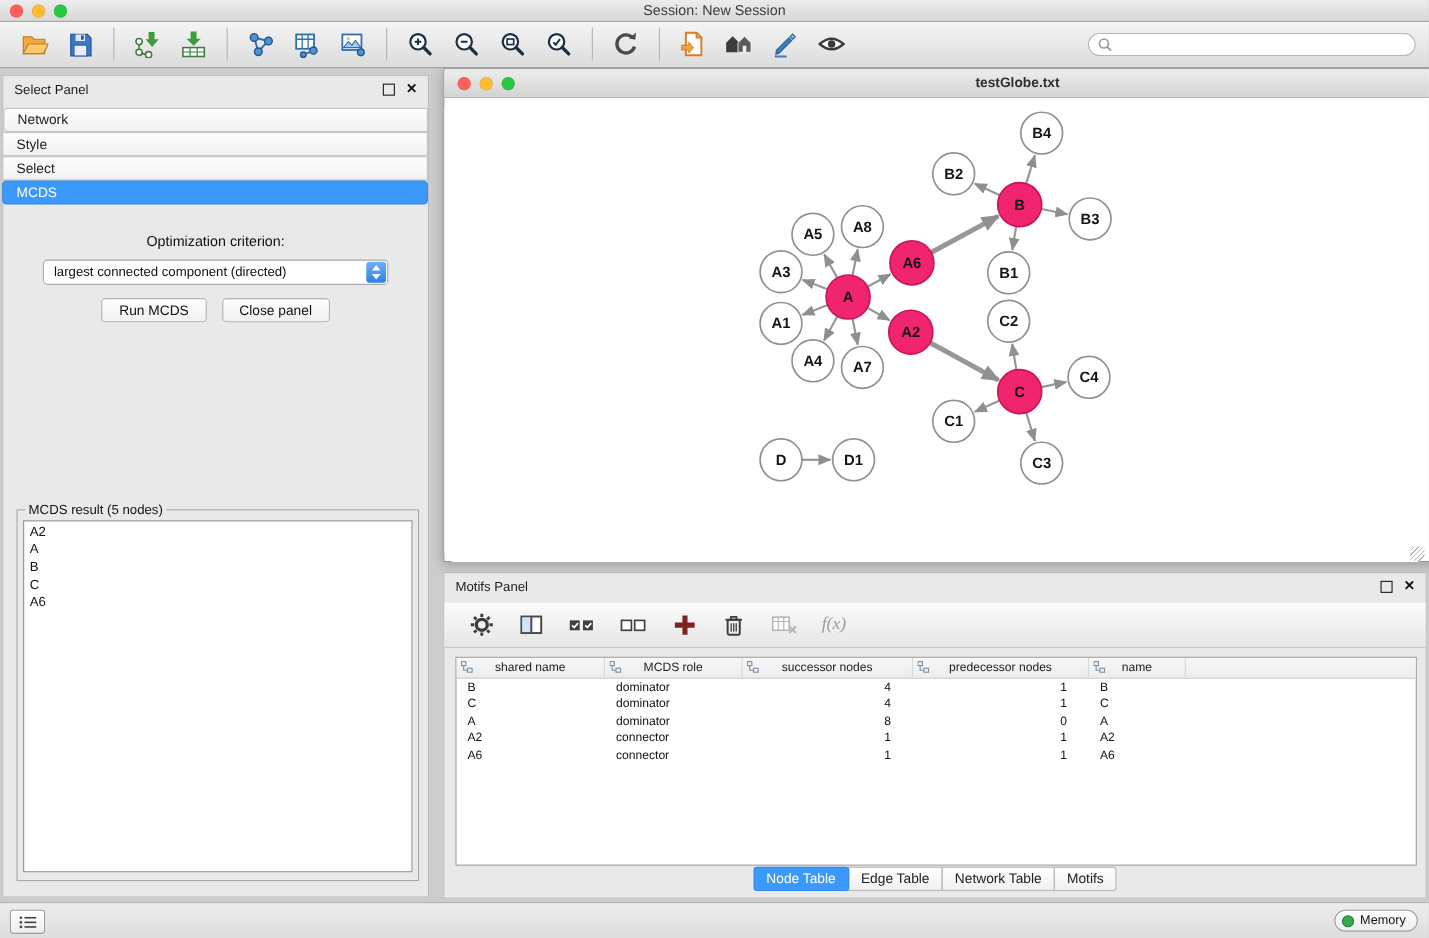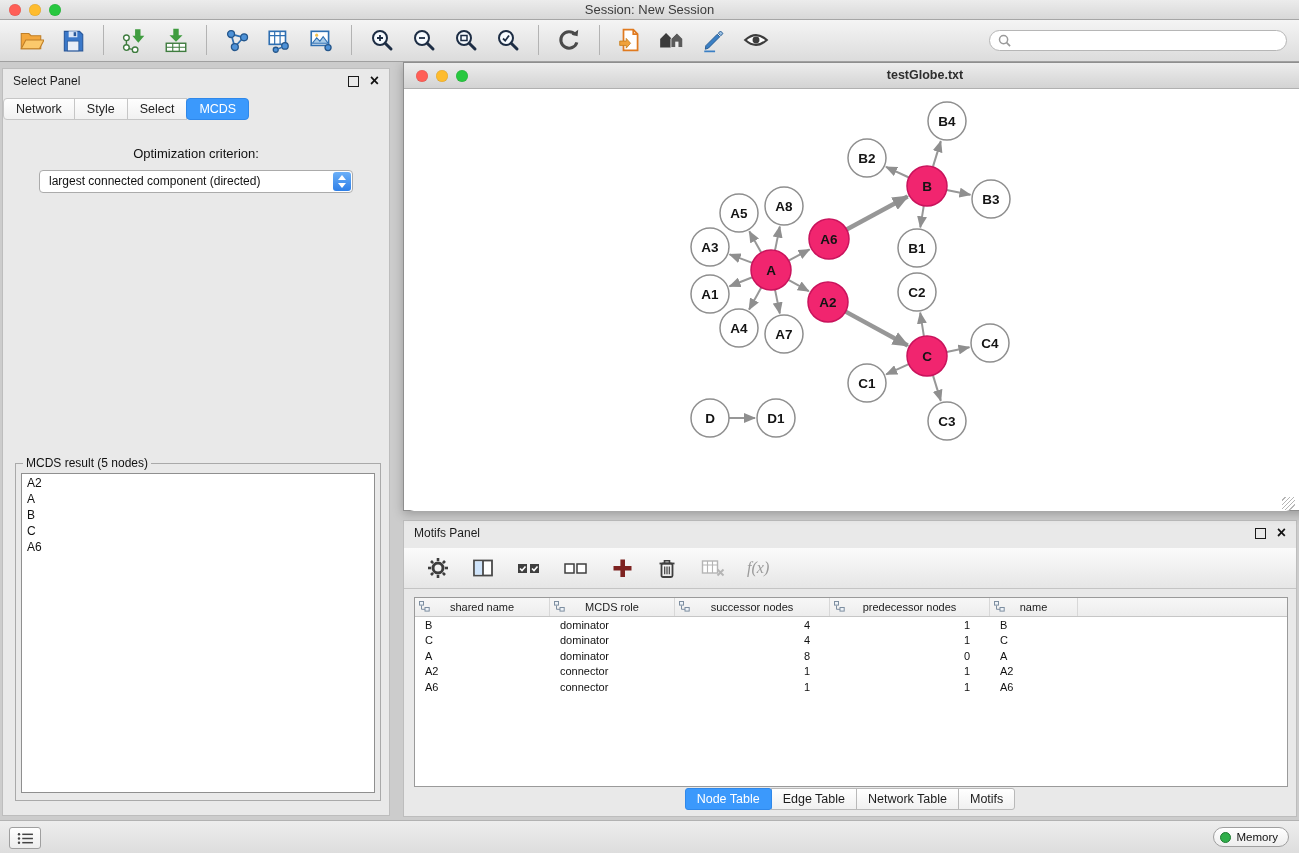--- a/index.html
+++ b/index.html
@@ -28,21 +28,21 @@
   .search-box input{border:none;outline:none;flex:1;font-size:12px;font-family:inherit;
     background:transparent;color:#333;}
 
   
   .control-panel{position:absolute;left:2px;top:68px;width:388px;height:748px;
     background:#e9e9e9;border:1px solid #bdbdbd;box-sizing:border-box;}
   .panel-header{height:24px;display:flex;align-items:center;padding:0 10px;font-size:12px;color:#1c1c1c;}
   .panel-header .spacer{flex:1;}
   .float-glyph{width:9px;height:9px;border:1.5px solid #1a1a1a;margin-right:11px;display:inline-block;}
   .close-glyph{font-size:16px;font-weight:bold;color:#111;line-height:12px;}
-  .cp-tabs{display:flex;justify-content:flex-start;margin-top:5px;}
+  .cp-tabs{display:flex;justify-content:space-between;margin-top:5px;flex-direction:column;}
   .cp-tab{font-size:12.5px;padding:3px 12px;background:linear-gradient(#fefefe,#f1f1f1);
     border:1px solid #c6c6c6;margin-left:-1px;color:#222;position:relative;}
   .cp-tab:first-child{border-radius:4px 0 0 4px;margin-left:0;}
   .cp-tab:last-child{border-radius:0 4px 4px 0;}
   .cp-tab.active{background:#3b99fc;color:#fff;border-color:#2f88ea;border-radius:4px;z-index:2;}
   .opt-label{margin-top:26px;text-align:center;font-size:13px;color:#111;}
   .dropdown{position:relative;margin:9px auto 0;width:314px;height:23px;background:#fff;
     border:1px solid #ababab;border-radius:4px;box-sizing:border-box;
     font-size:12px;line-height:21px;padding-left:9px;color:#111;}
   .stepper{position:absolute;right:1px;top:1px;bottom:1px;width:18px;border-radius:3px;
@@ -260,20 +260,24 @@
   <div class="cp-tabs">
       <div class="cp-tab">Network</div>
       <div class="cp-tab">Style</div>
       <div class="cp-tab">Select</div>
       <div class="cp-tab active">MCDS</div>
     </div>
   <div class="opt-label">Optimization criterion:</div>
   <div class="dropdown">
     <span>largest connected component (directed)</span>
     <span class="stepper"></span>
+  </div>
+  <div class="cp-buttons">
+    <button class="mac-btn">Run MCDS</button>
+    <button class="mac-btn">Close panel</button>
   </div>
   <fieldset class="result-fieldset">
     <legend>MCDS result (5 nodes)</legend>
     <div class="listbox">
         <div class="result-item">A2</div>
         <div class="result-item">A</div>
         <div class="result-item">B</div>
         <div class="result-item">C</div>
         <div class="result-item">A6</div>
       </div>

